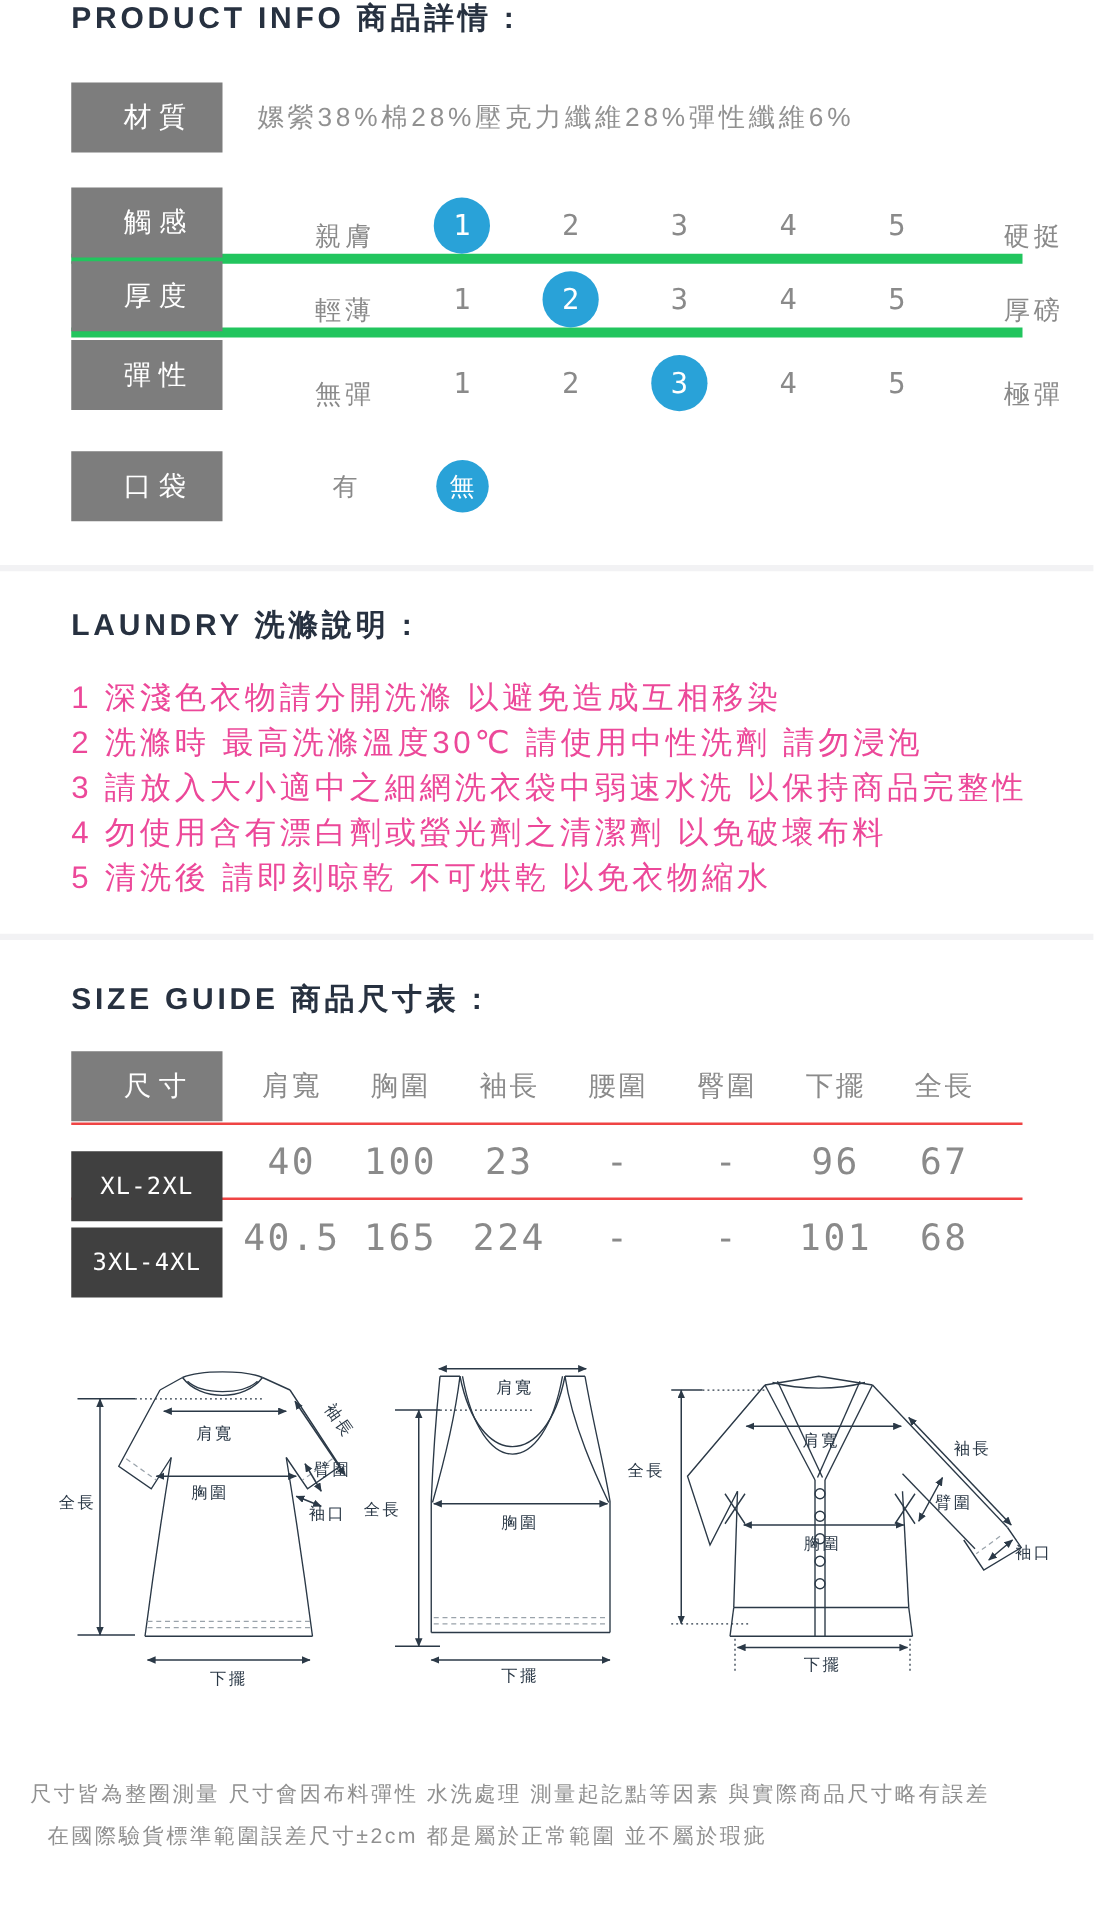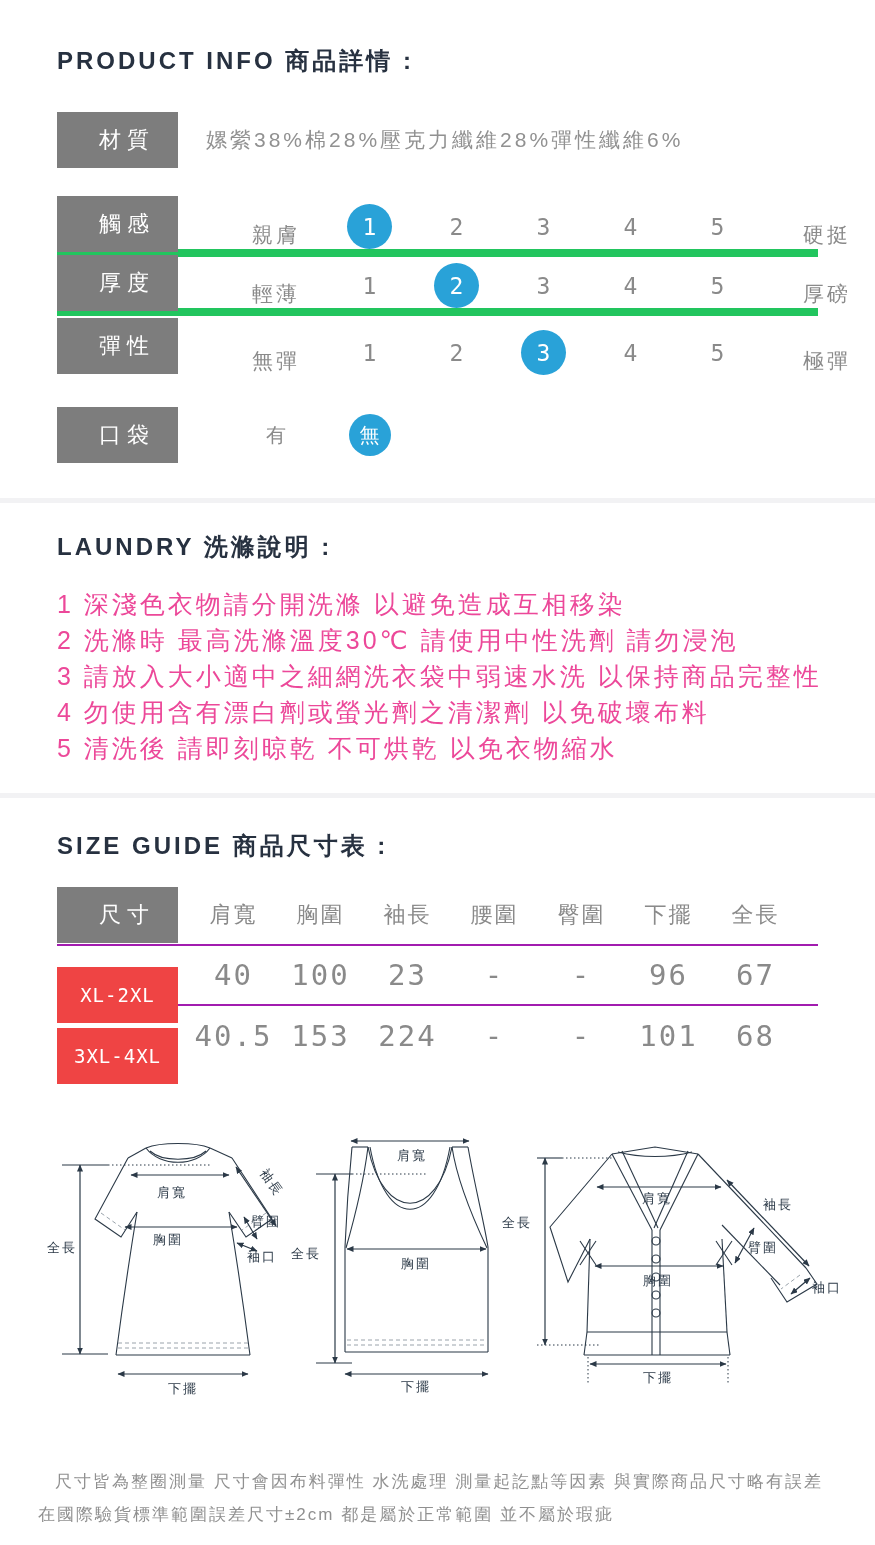--- a/index.html
+++ b/index.html
@@ -1,21 +1,21 @@
 <!DOCTYPE html>
 <html><head>
 <meta charset="utf-8">
 <style>
   html,body { margin:0; padding:0; background:#ffffff; }
   body { width:875px; font-family:"Liberation Sans","DejaVu Sans",sans-serif; color:#8a8a8a; }
   .wrap { position:relative; width:875px; height:1545px; overflow:hidden; background:#fff; }
   .inset { padding-left:57px; }
 
   .sec-title { font-size:24px; line-height:30px; font-weight:bold; color:#273140; letter-spacing:3px; }
-  .t1 { padding-top:46px; }
+  .t1 { }
 
   .gbox { width:121px; height:56px; background:#7d7d7d; color:#ffffff; display:flex; align-items:center;
           justify-content:center; font-size:22px; letter-spacing:6px; padding-left:19px; box-sizing:border-box; flex:none; }
 
   .mat-row { margin-top:36px; display:flex; align-items:center; width:761px; }
   .mat-value { margin-left:28px; font-size:21px; letter-spacing:3px; color:#919191; }
 
   .ratings { margin-top:30px; }
   .rate-row { display:flex; align-items:center; width:761px; height:59px; box-sizing:border-box; }
   .rate-row.divided { border-bottom:8px solid #22c55e; }
@@ -36,38 +36,38 @@
   .hr { height:5px; background:#f2f2f4; width:875px; }
   .hr1 { margin-top:35px; }
   .hr2 { margin-top:27px; }
   .t2 { margin-top:29px; }
   .laundry-list { margin-top:24px; }
   .laundry-item { font-size:25px; letter-spacing:3px; line-height:36px; color:#ec4899; }
 
   .t3 { margin-top:33px; }
   .size-table { margin-top:25px; width:761px; }
   .s-row { display:flex; align-items:center; width:761px; height:60px; box-sizing:border-box; }
-  .s-row.bline { border-bottom:2px solid #a21caf; }
+  .s-row.bline { border-bottom:2px solid #ef4444; }
   .s-cells { display:flex; margin-left:12px; align-items:center; }
   .s-cell { width:87px; display:flex; justify-content:center; align-items:center; }
   .s-head { font-size:22px; letter-spacing:2px; color:#8a8a8a; }
   .val { font-family:"DejaVu Sans Mono",monospace; font-size:29px; letter-spacing:2px; color:#8a8a8a; }
-  .size-box { width:121px; height:56px; background:#ef4444; color:#ffffff; display:flex; align-items:center;
+  .size-box { width:121px; height:56px; background:#404040; color:#ffffff; display:flex; align-items:center;
               justify-content:center; font-family:"DejaVu Sans Mono",monospace; font-size:19px; letter-spacing:1px; flex:none;margin-top:40px; }
 
   svg.diagrams { display:block; margin-top:61px; }
   .ln { stroke:#2b3947; stroke-width:1.1; fill:none; }
   .dsh { stroke:#9aa3ab; stroke-width:1; fill:none; stroke-dasharray:4 3; }
   .dot { stroke:#2b3947; stroke-width:1; fill:none; stroke-dasharray:1.5 2.5; }
   .ar { stroke:#2b3947; stroke-width:1.2; fill:none; }
   .dlbl { font-family:"Liberation Sans","DejaVu Sans",sans-serif; font-size:13px; fill:#2b3947; letter-spacing:2px; }
 
   .footer { margin-top:38px; }
   .foot-line { font-size:17px; letter-spacing:2px; line-height:33px; color:#909090; }
-  .fl1 { padding-left:55px; }
+  .fl1 { padding-left:24px; }
   .fl2 { padding-left:38px; }
 </style>
 </head>
 <body>
 
 <div class="wrap">
 
   <div class="inset">
     <div class="sec-title t1">PRODUCT INFO 商品詳情 :</div>
 
@@ -198,21 +198,21 @@
           <div class="s-cell val">-</div>
           <div class="s-cell val">-</div>
           <div class="s-cell val">96</div>
           <div class="s-cell val">67</div>
         </div>
       </div>
       <div class="s-row">
         <div class="size-box">3XL-4XL</div>
         <div class="s-cells">
           <div class="s-cell val">40.5</div>
-          <div class="s-cell val">153</div>
+          <div class="s-cell val">165</div>
           <div class="s-cell val">224</div>
           <div class="s-cell val">-</div>
           <div class="s-cell val">-</div>
           <div class="s-cell val">101</div>
           <div class="s-cell val">68</div>
         </div>
       </div>
     </div>
   </div>
 

